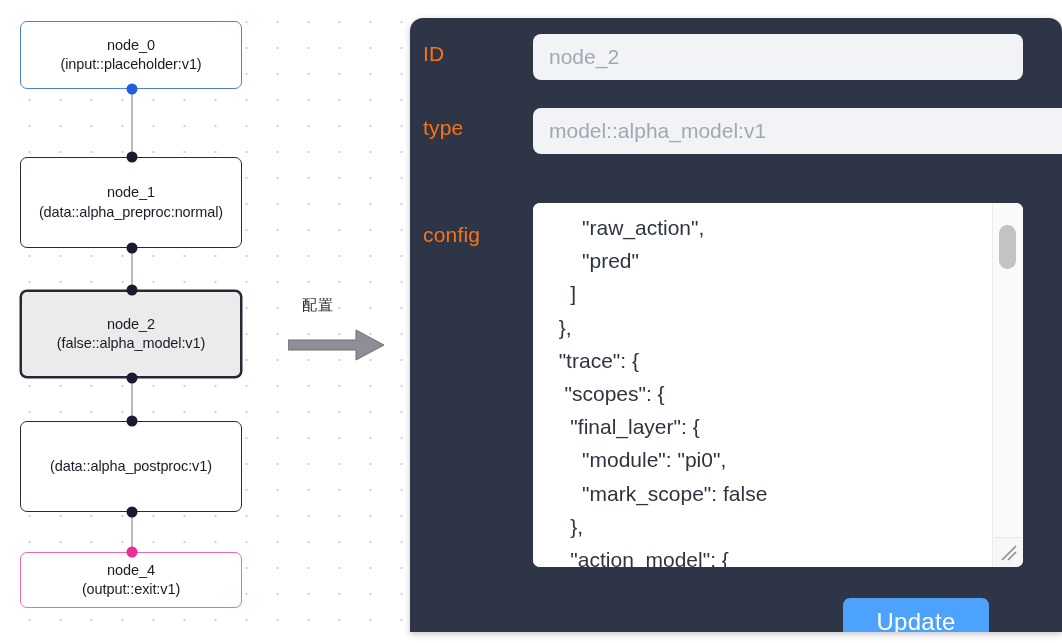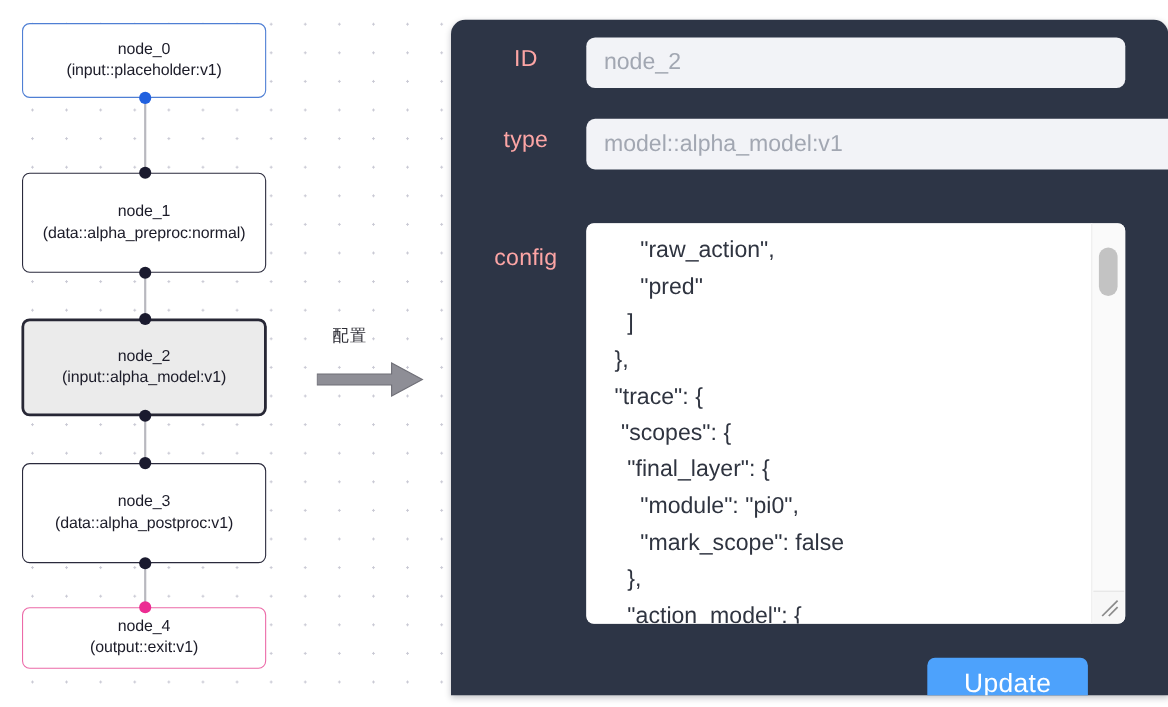--- a/index.html
+++ b/index.html
@@ -104,24 +104,24 @@
     border-radius: 13px 13px 0 0;
     box-shadow: 0 2px 6px rgba(20,25,40,0.25);
     overflow: hidden;
   }
   .form-row {
     position: absolute;
     display: flex;
     align-items: flex-start;
   }
   .field-label {
-    color: #fca5a5;
+    color: #f97316;
     font-size: 21px;
     letter-spacing: 0.2px;
-    text-align: center;
+    text-align: left;
     width: 110px;
     padding-top: 8px;
     user-select: none;
   }
   .field-input {
     box-sizing: border-box;
     background: #f2f3f7;
     border: none;
     border-radius: 8px;
     color: #a2a7b2;
@@ -238,29 +238,28 @@
         <span class="nl">node_1</span>
         <span class="nl">(data::alpha_preproc:normal)</span>
       </div>
     </div>
     <div class="port" style="left:132px; top:157px;"></div>
     <div class="port" style="left:132px; top:248px;"></div>
 
     <div class="node node-selected" style="left:20px; top:290px; width:222px; height:88px;">
       <div>
         <span class="nl">node_2</span>
-        <span class="nl">(input::alpha_model:v1)</span>
+        <span class="nl">(false::alpha_model:v1)</span>
       </div>
     </div>
     <div class="port" style="left:132px; top:290px;"></div>
     <div class="port" style="left:132px; top:378px;"></div>
 
     <div class="node" style="left:20px; top:421px; width:222px; height:91px;">
       <div>
-        <span class="nl">node_3</span>
         <span class="nl">(data::alpha_postproc:v1)</span>
       </div>
     </div>
     <div class="port" style="left:132px; top:421px;"></div>
     <div class="port" style="left:132px; top:512px;"></div>
 
     <div class="node node-output" style="left:20px; top:552px; width:222px; height:56px;">
       <div>
         <span class="nl">node_4</span>
         <span class="nl">(output::exit:v1)</span>

